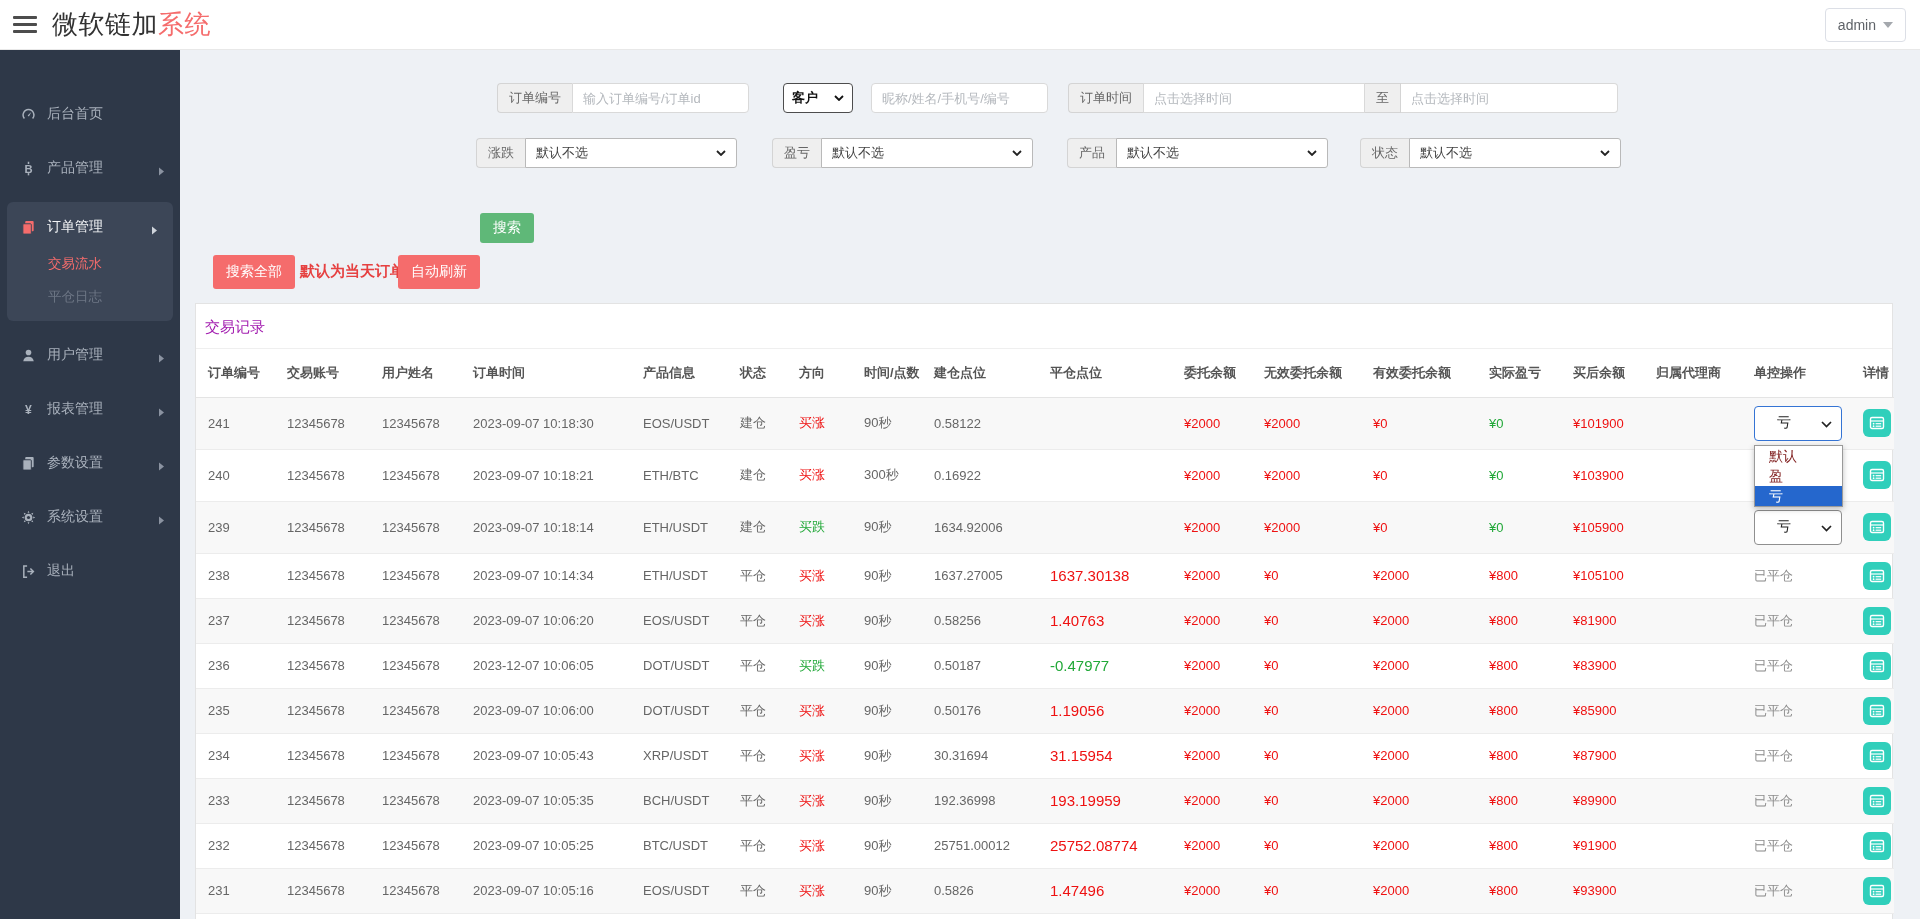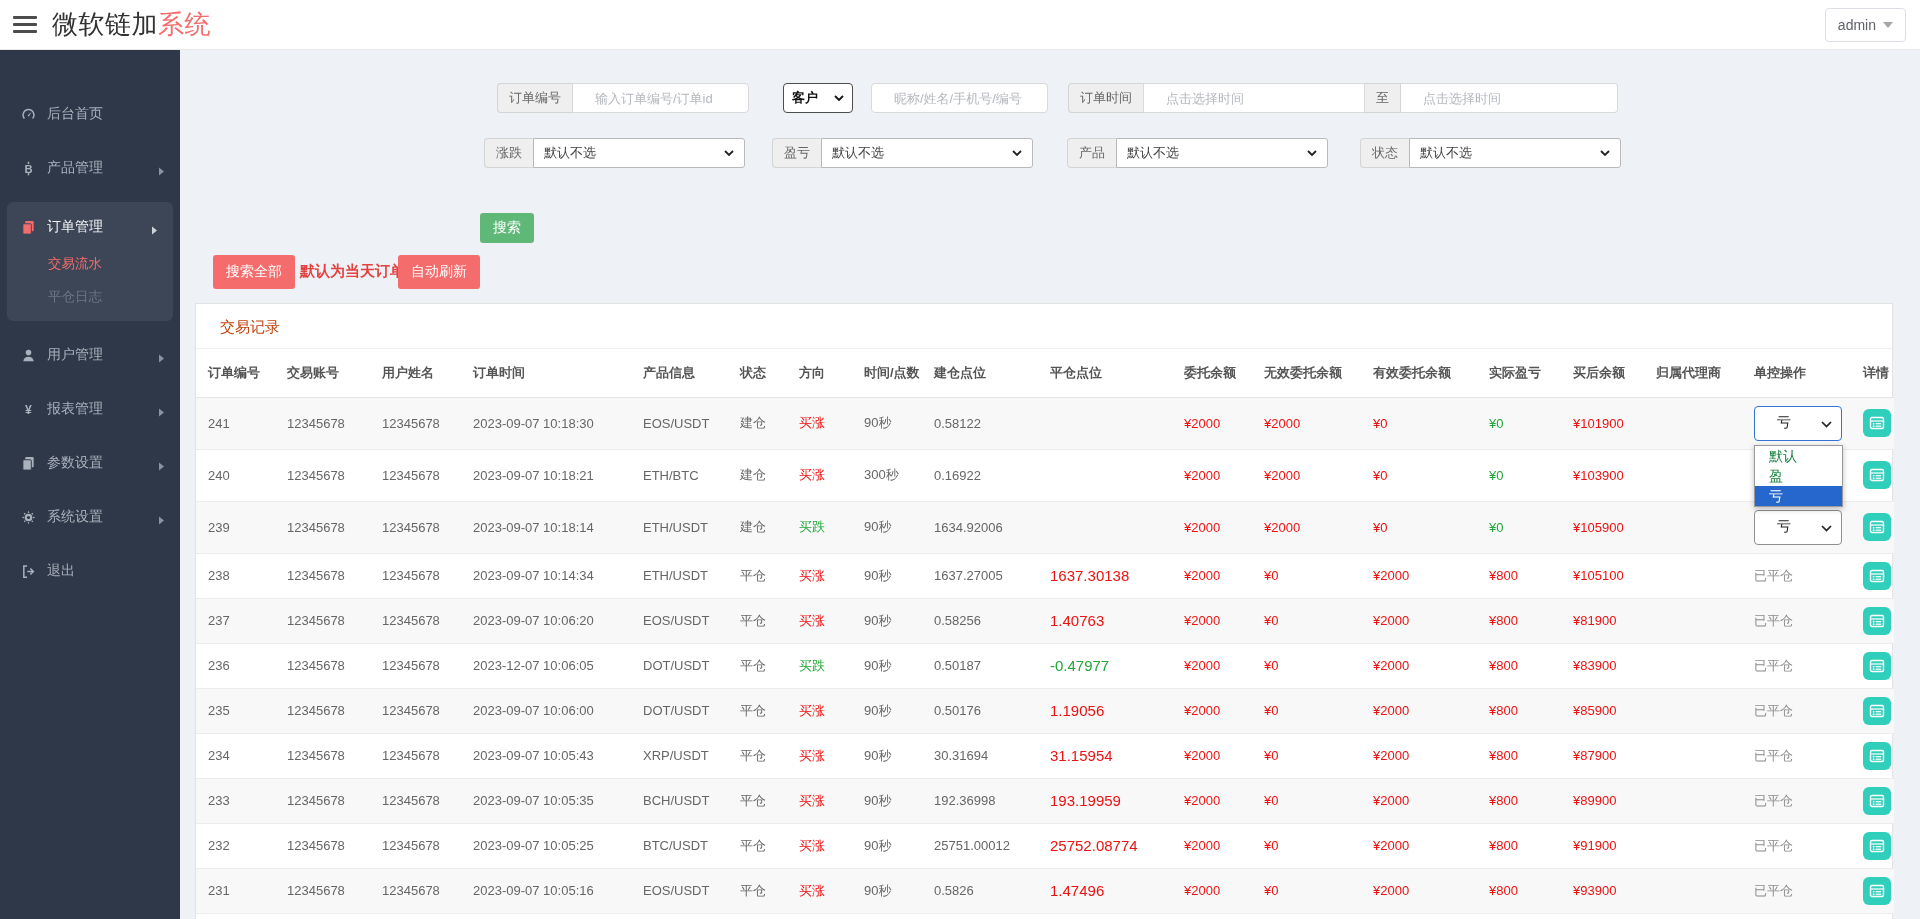--- a/index.html
+++ b/index.html
@@ -31,40 +31,40 @@
   .side-sub.active { color:#f56c6c; }
   .side-sub.dim { color:#6d7685; }
 
   
   .main { position:absolute; left:180px; top:50px; right:0; bottom:0; background:#eef1f5; }
 
   .fgroup { position:absolute; height:30px; display:flex; font-size:13px; }
   .flabel { background:#efefef; border:1px solid #d4d4d4; border-right:none; color:#666;
     display:flex; align-items:center; padding:0 11px; border-radius:4px 0 0 4px; white-space:nowrap; }
   .fmid { border-radius:0; border-right:none; }
-  .finput { border:1px solid #d9d9d9; background:#fff; border-radius:0 4px 4px 0; padding:0 22px;
+  .finput { border:1px solid #d9d9d9; background:#fff; border-radius:0 4px 4px 0; padding:0 10px;
     font-size:13px; color:#333; outline:none; }
   .finput::placeholder { color:#b4b8bd; }
   .nsel { background:#fff; border:1px solid #4d4d4d; border-radius:4px; display:flex; align-items:center;
     justify-content:space-between; padding:0 8px; font-size:13px; color:#111; font-weight:bold;
     cursor:pointer; }
   .fselect { background:#fff; border:1px solid #b9b9b9; border-radius:0 3px 3px 0; display:flex;
     align-items:center; justify-content:space-between; padding:2px 10px; font-size:13px; color:#444;
     cursor:pointer; }
 
   .btn-green { position:absolute; left:300px; top:163px; width:54px; height:30px; background:#5FB878;
     color:#fff; border:none; border-radius:3px; font-size:14px; cursor:pointer; }
   .btn-red { position:absolute; height:34px; background:#f56c6c; color:#fff; border:none;
     border-radius:3px; font-size:14px; padding:0 13px; cursor:pointer; }
   .today-note { position:absolute; left:120px; top:212px; color:#e64141; font-size:15px; font-weight:bold; }
 
   
   .card { position:absolute; left:15px; top:253px; width:1698px; bottom:-20px; background:#fff;
     border:1px solid #e3e3e3; }
-  .card-title { height:45px; line-height:45px; padding-left:24px; color:#c2410c; font-size:15px;
+  .card-title { height:45px; line-height:45px; padding-left:9px; color:#a21caf; font-size:15px;
     border-bottom:1px solid #efefef; }
   table { width:100%; border-collapse:collapse; table-layout:fixed; }
   th { text-align:left; font-size:13px; color:#555; font-weight:bold; height:48px;
     border-bottom:1px solid #e4e4e4; }
   td { text-align:left; font-size:13px; color:#666; height:45px; border-bottom:1px solid #ececec;
     overflow:visible; }
   th:first-child, td:first-child { padding-left:12px; }
   tr.tall td { height:52px; }
   tr.shade { background:#f8f8f8; }
   .red { color:#ee1111; }
@@ -73,21 +73,21 @@
   .closed-label { color:#8c8c8c; }
 
   .ctl-wrap { position:relative; width:89px; }
   .ctl { width:88px; height:35px; border:1px solid #8f8f8f; border-radius:4px; background:#fff;
     display:flex; align-items:center; padding-left:22px; font-size:14px; color:#222; cursor:pointer;
     position:relative; }
   .ctl.focus { border:1px solid #3574d4; }
   .ctl .car { position:absolute; right:9px; top:14px; }
   .ddpanel { position:absolute; left:0; top:39px; width:89px; background:#fff;
     border:1px solid #9a9a9a; box-shadow:0 2px 6px rgba(0,0,0,.25); z-index:50; }
-  .dditem { height:20px; line-height:20px; padding-left:14px; font-size:14px; color:#15803d; cursor:pointer; }
+  .dditem { height:20px; line-height:20px; padding-left:14px; font-size:14px; color:#7f1d1d; cursor:pointer; }
   .dditem.sel { background:#2567cd; color:#fff; }
 
   .detail-btn { width:28px; height:28px; border-radius:6px; background:#30cfbb; border:none;
     display:flex; align-items:center; justify-content:center; cursor:pointer; }
 </style>
 </head>
 <body>
 
 <div class="topbar">
   <div class="hamburger">
@@ -210,21 +210,21 @@
     </div>
     <input class="finput" style="width: 177px; margin-left: 18px; border-radius: 4px;" placeholder="昵称/姓名/手机号/编号">
   </div>
   <div class="fgroup" style="left:888px; top:33px;">
     <div class="flabel">订单时间</div>
     <input class="finput" style="width: 222px; border-radius: 0px;" placeholder="点击选择时间">
     <div class="flabel fmid" style="border-left:none; border-right:1px solid #d4d4d4; border-radius:0;">至</div>
     <input class="finput" style="width: 217px; border-left: none;" placeholder="点击选择时间">
   </div>
 
-  <div class="fgroup" style="left:304px; top:88px;">
+  <div class="fgroup" style="left:296px; top:88px;">
     <div class="flabel">涨跌</div>
     <div class="fselect" style="width:212px">
       <span>默认不选</span>
       <svg width="10" height="6" viewBox="0 0 10 6">
           <path d="M1 1l4 4 4-4" fill="none" stroke="#222" stroke-width="1.8"></path>
         </svg>
     </div>
   </div>
   <div class="fgroup" style="left:592px; top:88px;border-radius:14px;">
     <div class="flabel">盈亏</div>

